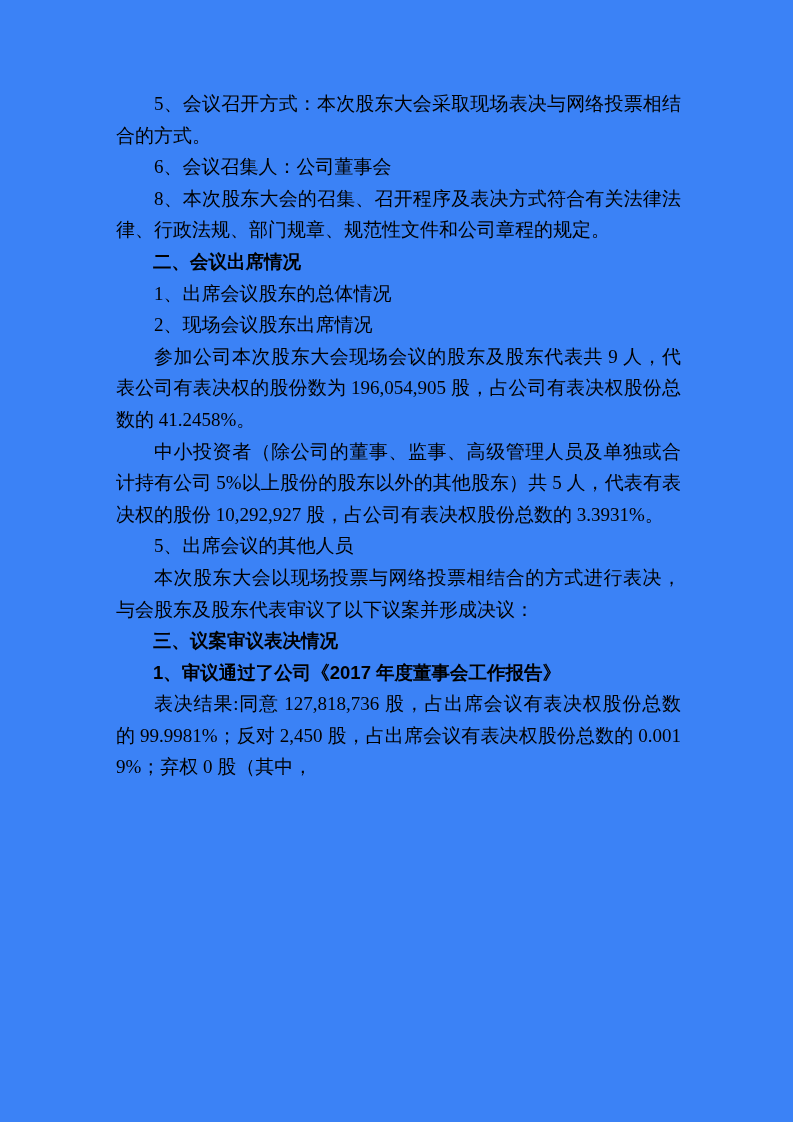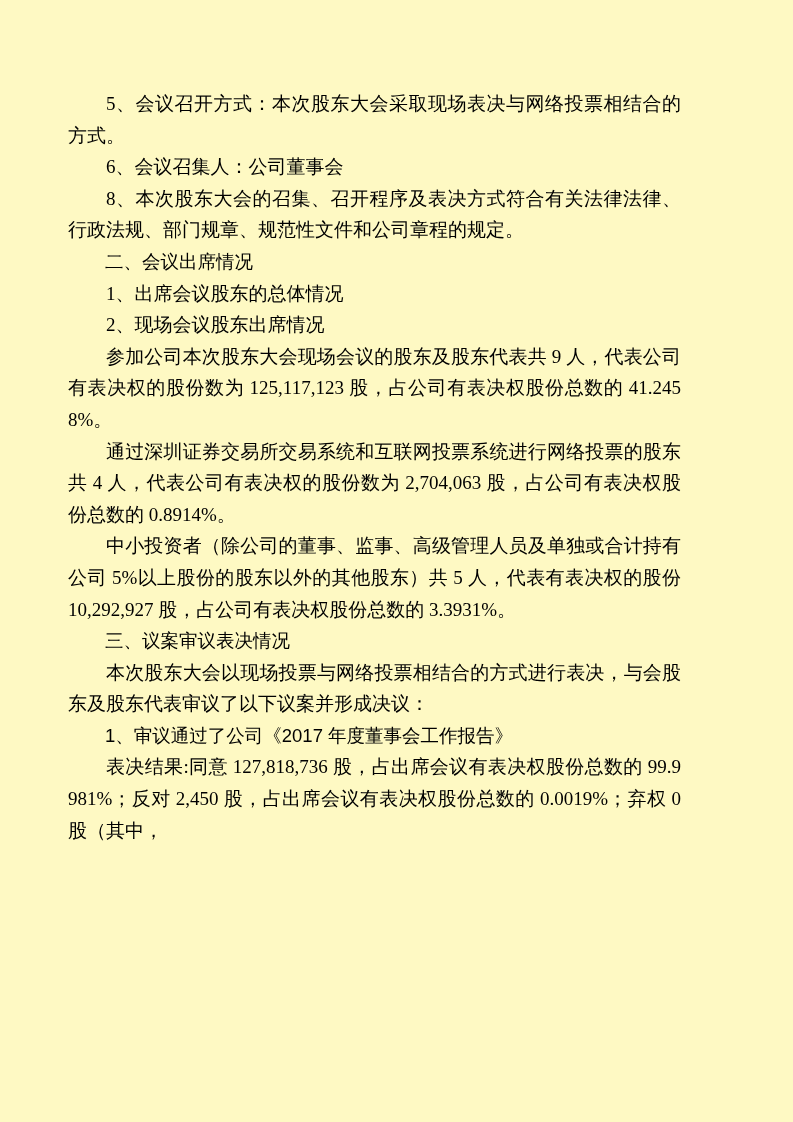--- a/index.html
+++ b/index.html
@@ -5,51 +5,51 @@
   html, body {
     margin: 0;
     padding: 0;
     background: #ffffff;
   }
   .page {
     position: relative;
     width: 793px;
     height: 1122px;
     margin: 0 auto;
-    background: #fef9c3;
+    background: #3b82f6;
     box-sizing: border-box;
-    padding: 88px 112px 0 68px;
+    padding: 88px 112px 0 116px;
     overflow: hidden;
     font-family: "Liberation Serif", "DejaVu Serif", serif;
     font-size: 19px;
     line-height: 31.6px;
     color: #000000;
   }
   .para {
     margin: 0;
     text-indent: 2em;
     text-align: justify;
     word-break: break-all;
   }
   .heading {
     font-family: "Liberation Sans", "DejaVu Sans", sans-serif;
-    font-weight: normal;
+    font-weight: bold;
     font-size: 18.5px;
   }
 </style>
 </head>
 <body>
 
 <div class="page">
   <p class="para">5、会议召开方式：本次股东大会采取现场表决与网络投票相结合的方式。</p>
   <p class="para">6、会议召集人：公司董事会</p>
   <p class="para">8、本次股东大会的召集、召开程序及表决方式符合有关法律法律、行政法规、部门规章、规范性文件和公司章程的规定。</p>
   <p class="para heading">二、会议出席情况</p>
   <p class="para">1、出席会议股东的总体情况</p>
   <p class="para">2、现场会议股东出席情况</p>
-  <p class="para">参加公司本次股东大会现场会议的股东及股东代表共 9 人，代表公司有表决权的股份数为 125,117,123 股，占公司有表决权股份总数的 41.2458%。</p>
-  <p class="para">通过深圳证券交易所交易系统和互联网投票系统进行网络投票的股东共 4 人，代表公司有表决权的股份数为 2,704,063 股，占公司有表决权股份总数的 0.8914%。</p>
+  <p class="para">参加公司本次股东大会现场会议的股东及股东代表共 9 人，代表公司有表决权的股份数为 196,054,905 股，占公司有表决权股份总数的 41.2458%。</p>
   <p class="para">中小投资者（除公司的董事、监事、高级管理人员及单独或合计持有公司 5%以上股份的股东以外的其他股东）共 5 人，代表有表决权的股份 10,292,927 股，占公司有表决权股份总数的 3.3931%。</p>
+  <p class="para">5、出席会议的其他人员</p>
+  <p class="para">本次股东大会以现场投票与网络投票相结合的方式进行表决，与会股东及股东代表审议了以下议案并形成决议：</p>
   <p class="para heading">三、议案审议表决情况</p>
-  <p class="para">本次股东大会以现场投票与网络投票相结合的方式进行表决，与会股东及股东代表审议了以下议案并形成决议：</p>
   <p class="para heading">1、审议通过了公司《2017 年度董事会工作报告》</p>
   <p class="para">表决结果:同意 127,818,736 股，占出席会议有表决权股份总数的 99.9981%；反对 2,450 股，占出席会议有表决权股份总数的 0.0019%；弃权 0 股（其中，</p>
 </div>
 
 </body></html>

